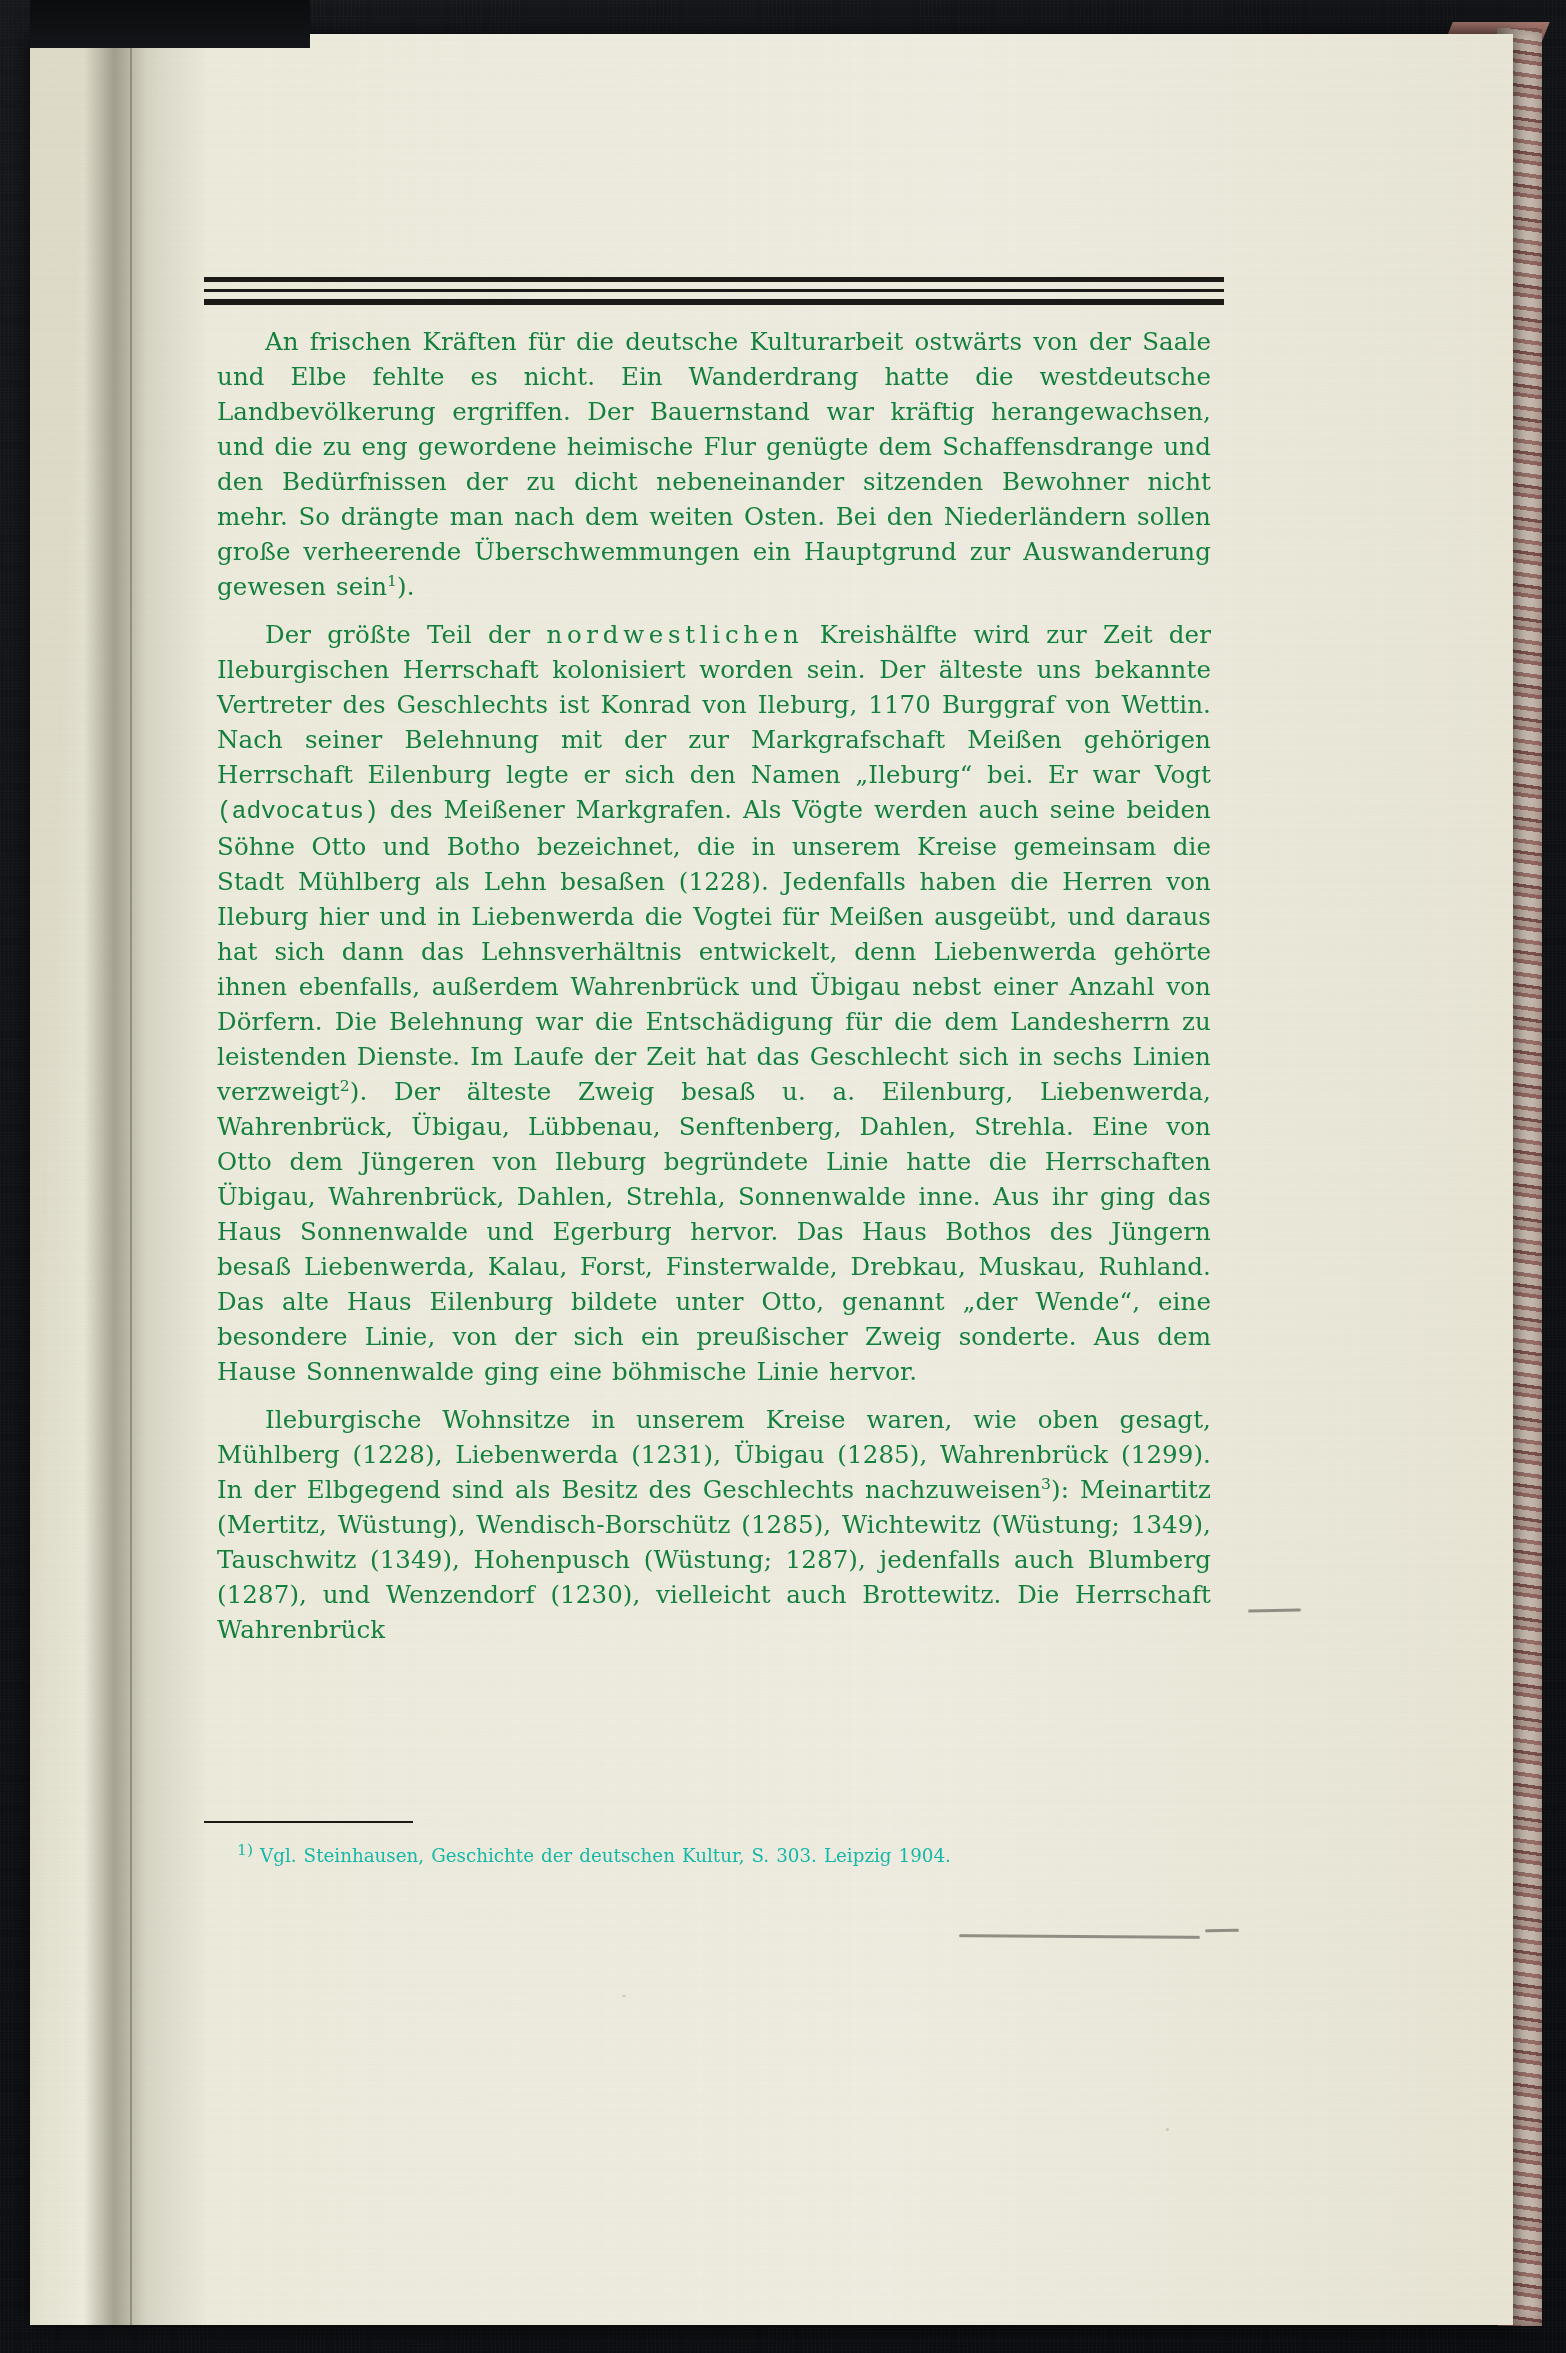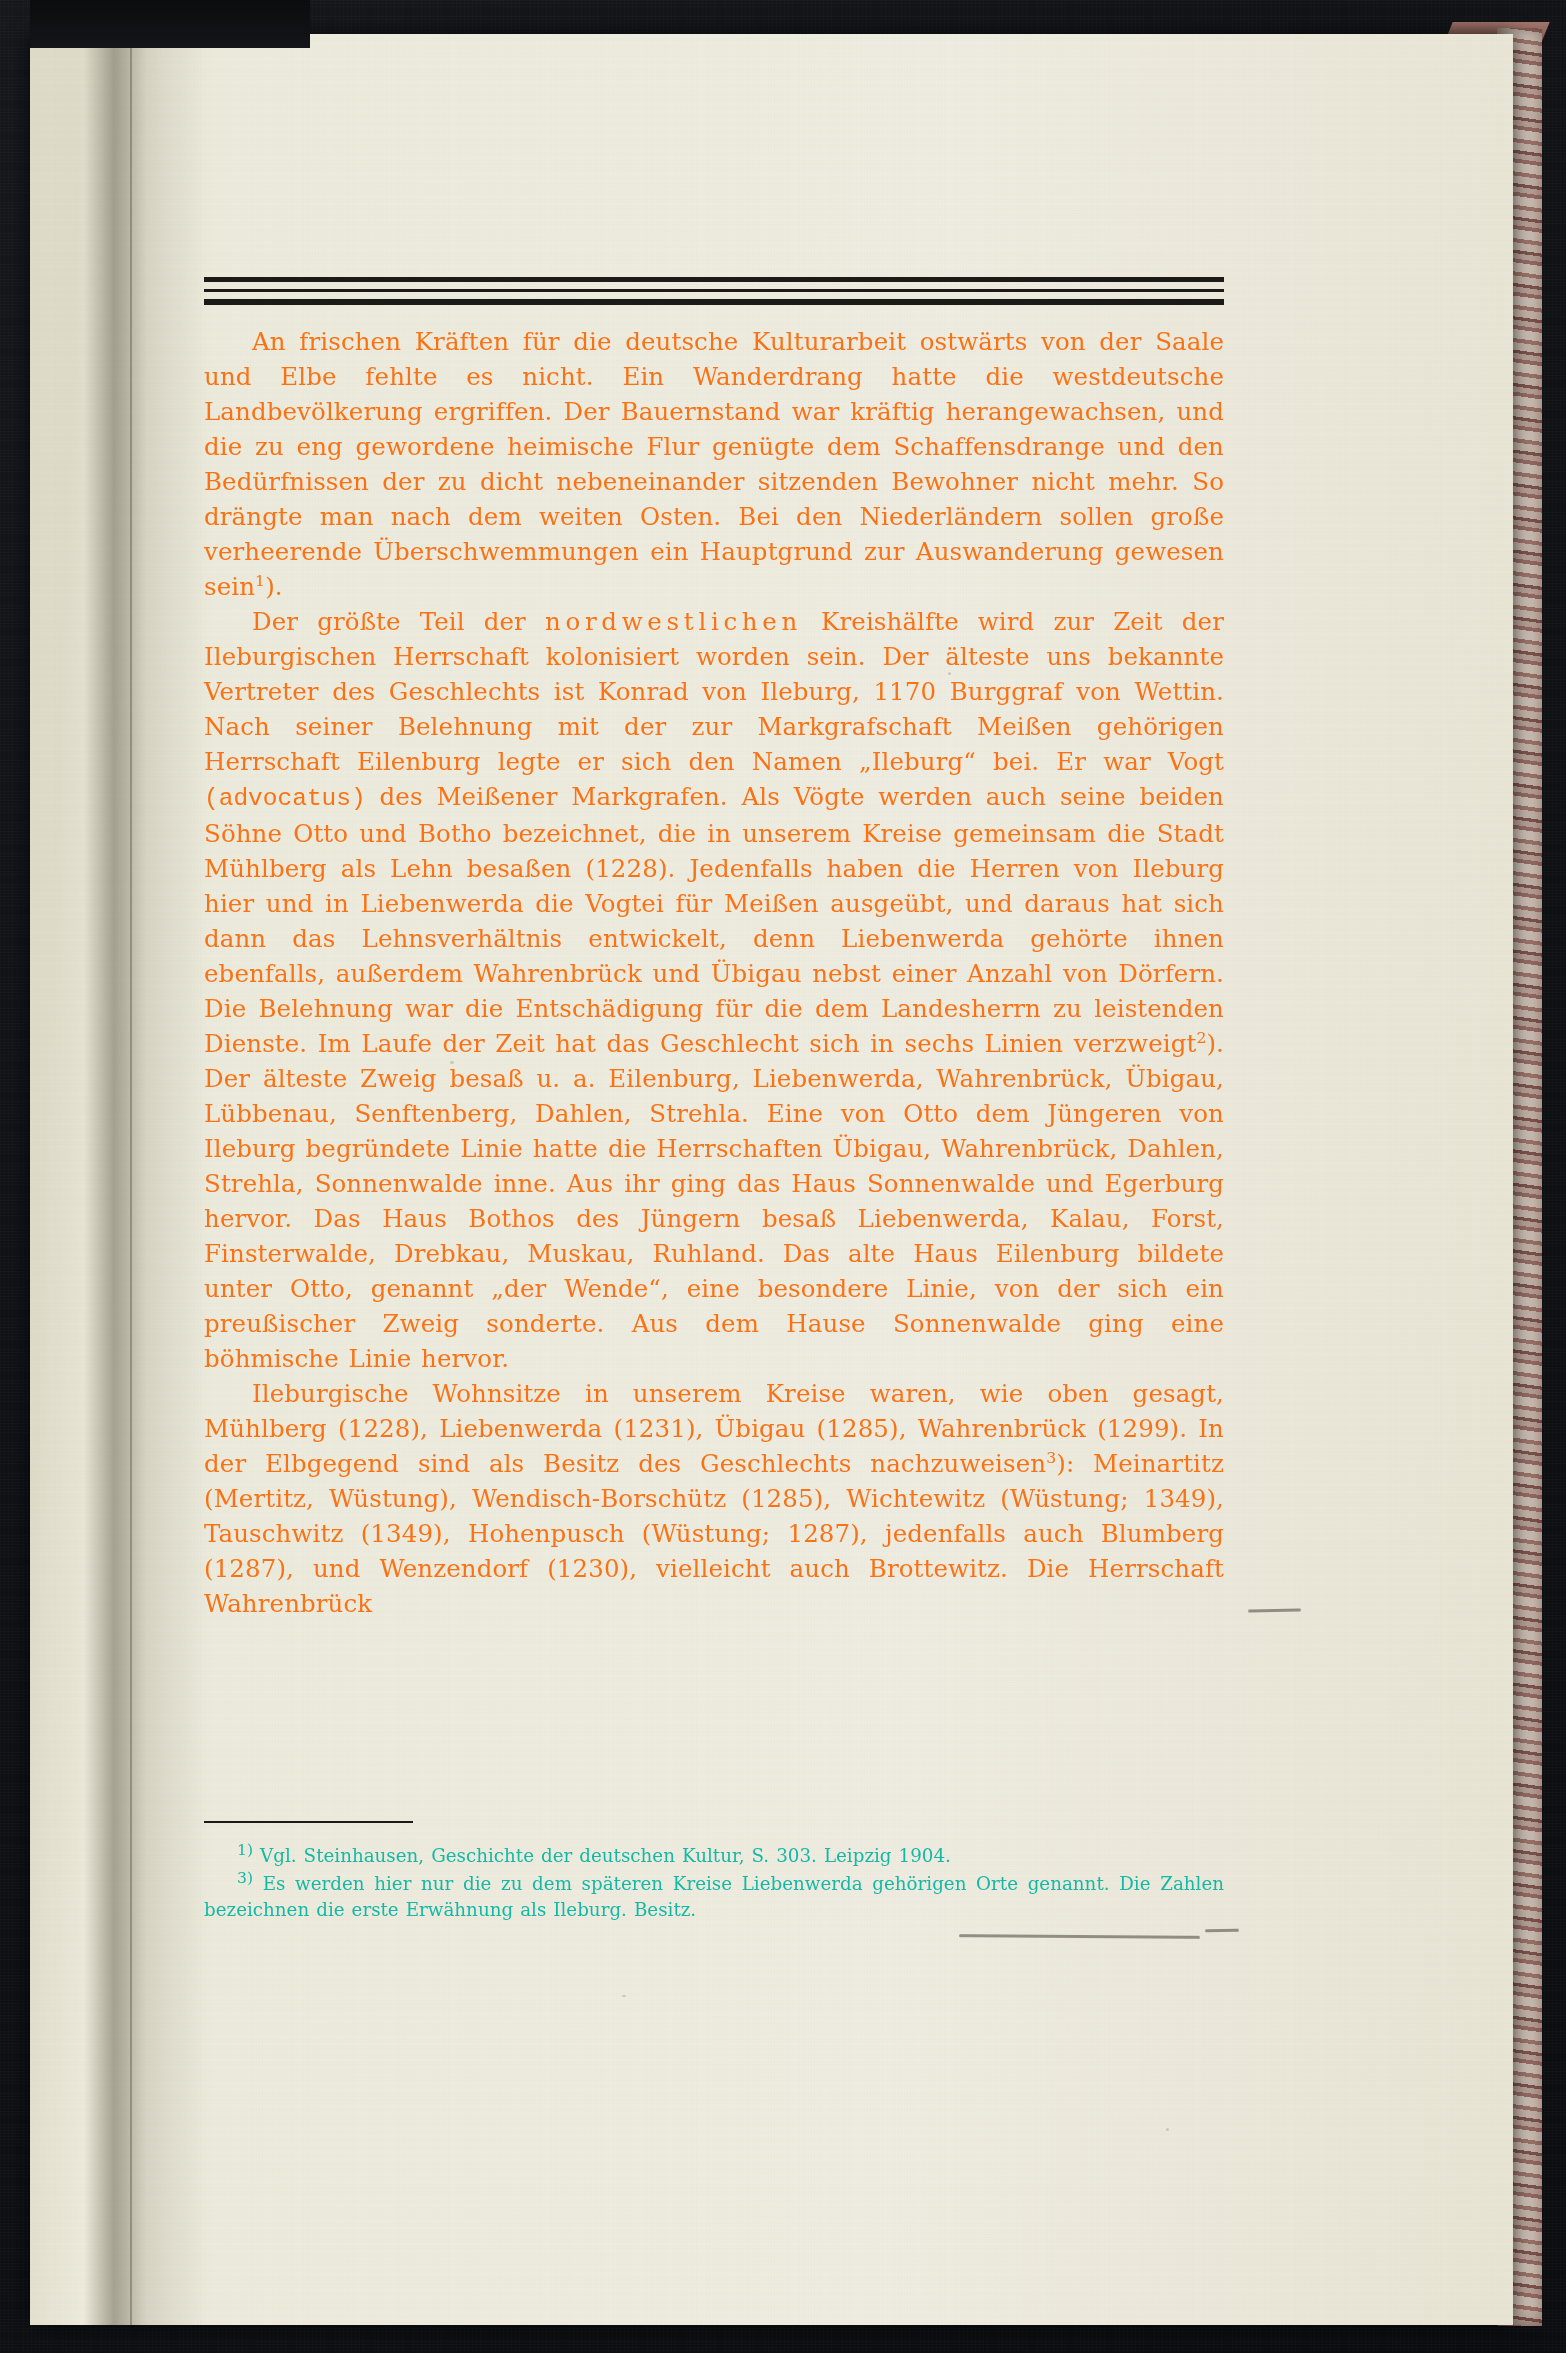--- a/index.html
+++ b/index.html
@@ -60,23 +60,23 @@
 
   .runhead{display:flex;align-items:baseline;justify-content:flex-start;
     padding:11px 0 7.8px 0;position:relative;}
   .runhead .title{flex:0 0 auto;margin-left:115px;
     font-family:"DejaVu Serif",serif;font-weight:700;font-size:22.6px;letter-spacing:0.5px;
     color:#181714;}
   .runhead .folio{position:absolute;right:3.1px;bottom:7.8px;
     font-family:"DejaVu Serif",serif;font-size:26px;color:#181714;letter-spacing:0.8px;}
 
   .body{margin-top:18.7px;}
-  p.para{margin:0;text-align:justify;text-justify:inter-word;
+  p.para{margin:13px;text-align:justify;text-justify:inter-word;
     font-family:"DejaVu Serif",serif;font-size:24.5px;line-height:35px;
-    color:#f97316;letter-spacing:0.1px;word-spacing:1.9px;
+    color:#15803d;letter-spacing:0.1px;word-spacing:1.9px;
     -webkit-font-smoothing:none;}
   p.para + p.para{margin-top:0;}
   .ind{display:inline-block;width:48px;}
   .sp{letter-spacing:4.7px;}
   .rom{font-family:Liberation Mono, monospace;font-style:normal;letter-spacing:0;}
   sup{font-size:15.6px;vertical-align:super;line-height:0;}
 
   
   #fn{position:absolute;left:204px;top:1821px;width:1020px;}
   .fn-rule{width:209px;height:2.3px;background:#1b1a17;margin-bottom:20px;}
@@ -132,21 +132,20 @@
 
     </div>
   </div>
 
   <div id="fn">
     <div class="fn-rule"></div>
 
     <p class="fnote"><span class="find"></span><sup>1)</sup> <span>Vgl. Steinhausen, Geschichte der deutschen Kultur, S. 303. Leipzig 1904.</span></p>
 
 
-    <p class="fnote"><span class="find"></span><sup>3)</sup> <span>Es werden hier nur die zu dem späteren Kreise Liebenwerda gehörigen Orte genannt. Die Zahlen bezeichnen die erste Erwähnung als Ileburg. Besitz.</span></p>
   </div>
 
   <div class="pencil" id="pencil-dash"></div>
   <div class="pencil" id="pencil-uline"></div>
   <div class="pencil" id="pencil-dash2"></div>
 
 </div>
 
 
 </body></html>

